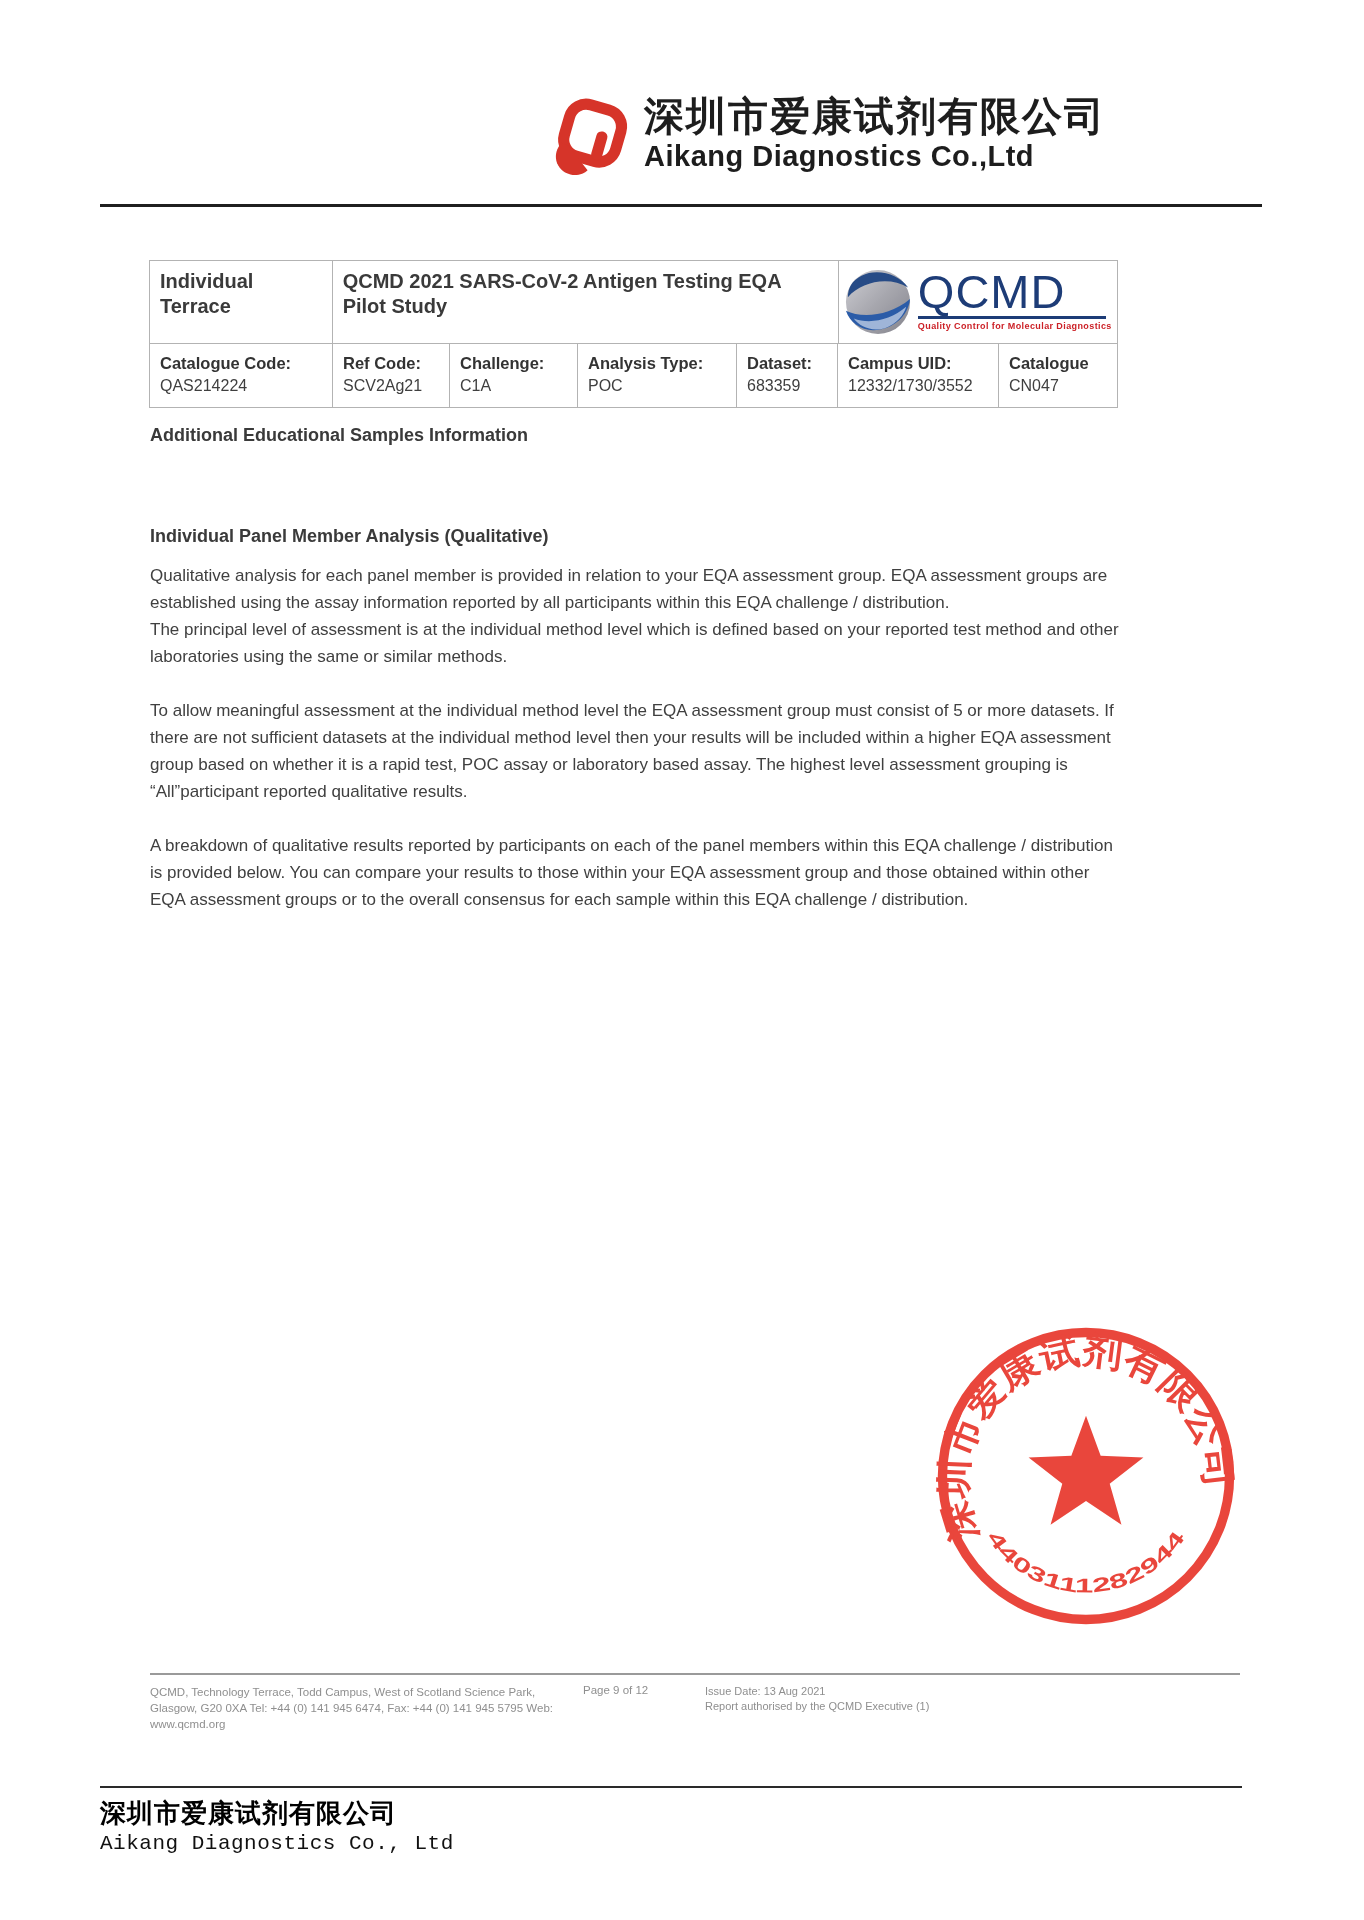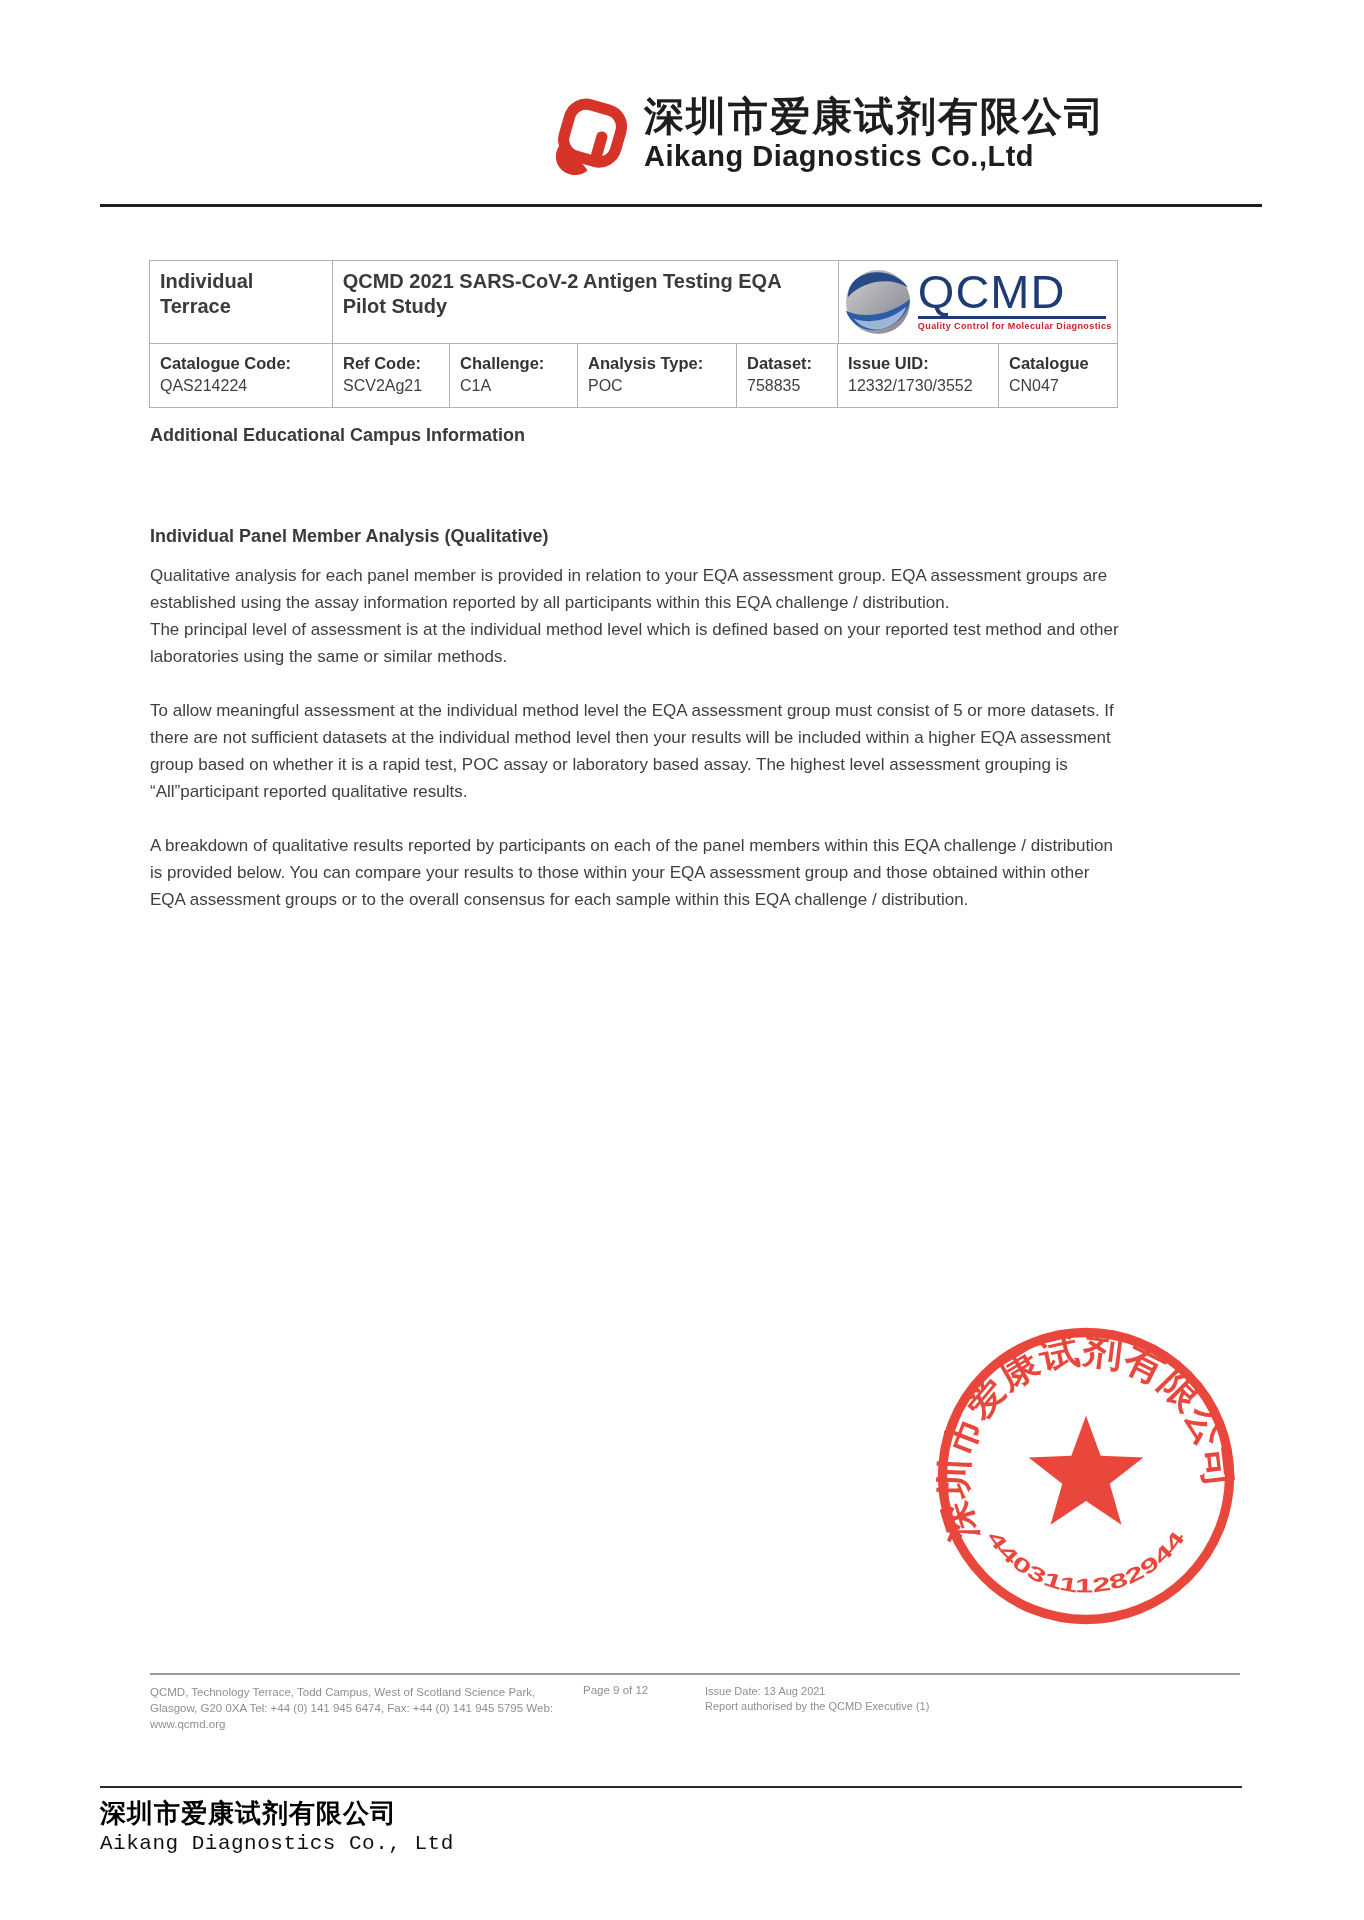--- a/index.html
+++ b/index.html
@@ -119,34 +119,34 @@
       <div class="cell w-m3">
         <div class="meta-label">Challenge:</div>
         <div class="meta-value">C1A</div>
       </div>
       <div class="cell w-m4">
         <div class="meta-label">Analysis Type:</div>
         <div class="meta-value">POC</div>
       </div>
       <div class="cell w-m5">
         <div class="meta-label">Dataset:</div>
-        <div class="meta-value">758835</div>
+        <div class="meta-value">683359</div>
       </div>
       <div class="cell w-m6">
-        <div class="meta-label">Issue UID:</div>
+        <div class="meta-label">Campus UID:</div>
         <div class="meta-value">12332/1730/3552</div>
       </div>
       <div class="cell w-m7">
         <div class="meta-label">Catalogue</div>
         <div class="meta-value">CN047</div>
       </div>
     </div>
   </div>
 
-  <div class="h-section h1-pos">Additional Educational Campus Information</div>
+  <div class="h-section h1-pos">Additional Educational Samples Information</div>
   <div class="h-section h2-pos">Individual Panel Member Analysis (Qualitative)</div>
 
   <div class="bodytext">
     <div class="pgroup">
       <p>Qualitative analysis for each panel member is provided in relation to your EQA assessment group. EQA assessment groups are established using the assay information reported by all participants within this EQA challenge / distribution.</p>
       <p>The principal level of assessment is at the individual method level which is defined based on your reported test method and other laboratories using the same or similar methods.</p>
     </div>
     <div class="pgroup">
       <p>To allow meaningful assessment at the individual method level the EQA assessment group must consist of 5 or more datasets. If there are not sufficient datasets at the individual method level then your results will be included within a higher EQA assessment group based on whether it is a rapid test, POC assay or laboratory based assay. The highest level assessment grouping is “All”participant reported qualitative results.</p>
     </div>

